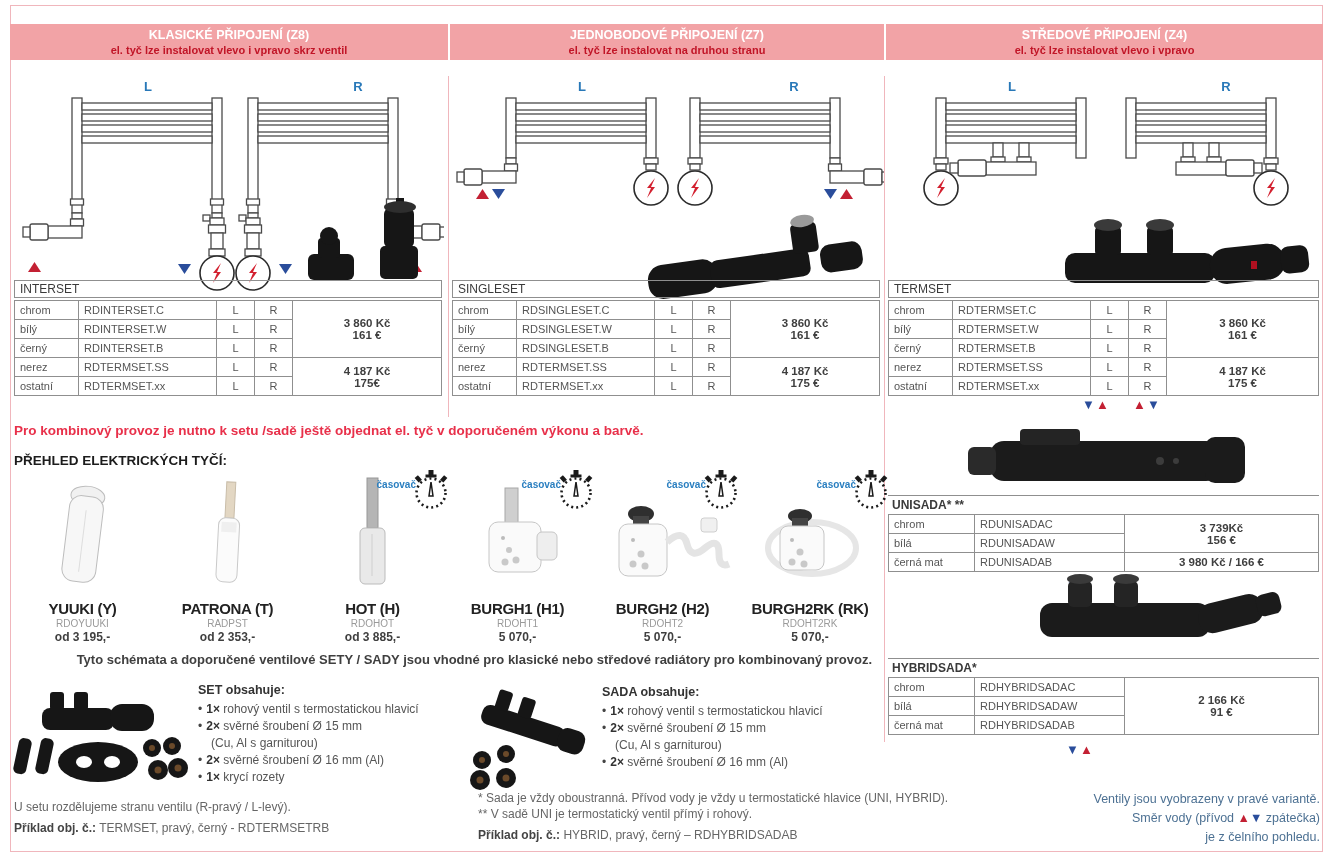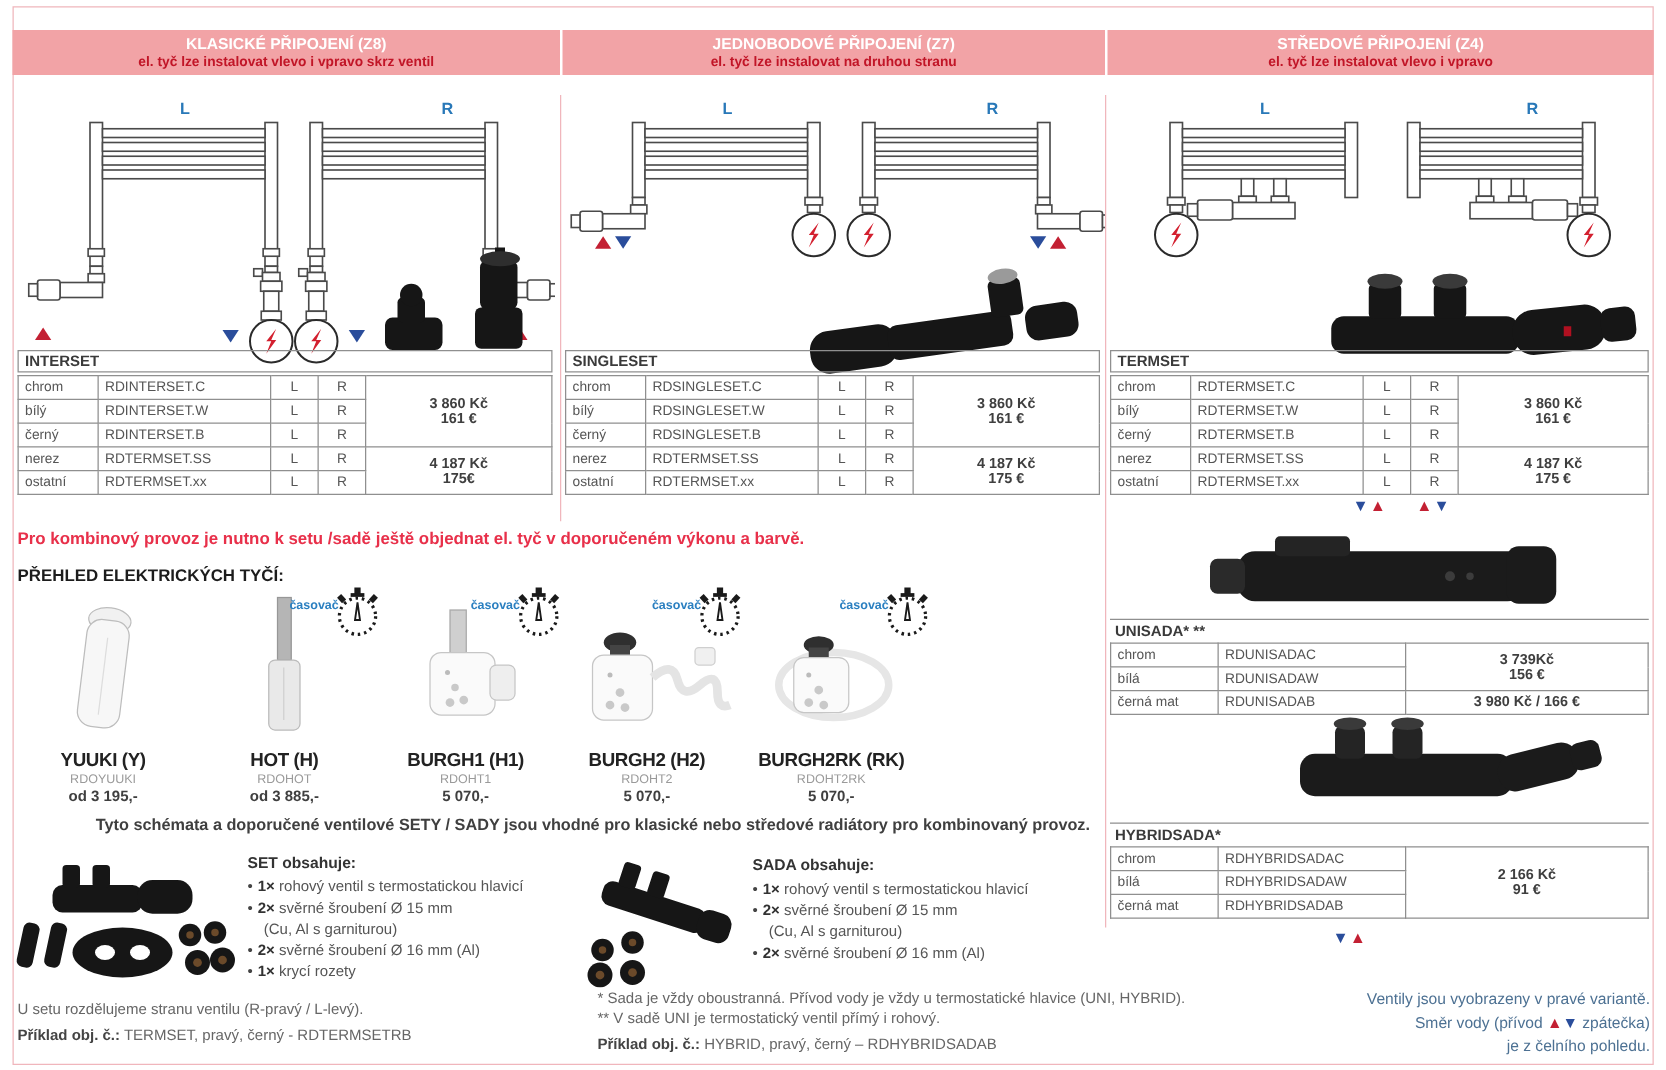--- a/index.html
+++ b/index.html
@@ -12,21 +12,21 @@
   .colheads{left:10px;top:24px;width:1313px;height:36px;display:flex;}
   .colhead{background:#f2a3a6;text-align:center;padding-top:3px;box-sizing:border-box;}
   .colhead+.colhead{border-left:2px solid #fff;}
   .ch-t{color:#fff;font-weight:bold;font-size:12.5px;line-height:16px;}
   .ch-s{color:#c11527;font-weight:bold;font-size:11px;line-height:14px;}
   .vline{position:absolute;width:1px;background:#f0b6bc;}
   svg .sch{stroke:#4a4a4a;fill:#fff;stroke-width:1.3;}
   svg text.lr{fill:#2878b8;font-weight:bold;font-size:13px;text-anchor:middle;
               font-family:"Liberation Sans",sans-serif;}
   .ptable{box-sizing:border-box;}
-  .ptitle{border:1px solid #8f8f8f;font-weight:bold;font-size:12px;color:#3a3a3a;
+  .ptitle{border:1px solid #8f8f8f;font-weight:normal;font-size:12px;color:#3a3a3a;
           padding:1px 5px;margin-bottom:2px;}
   .u-title{border-top:1px solid #8f8f8f;font-weight:bold;font-size:12px;color:#3a3a3a;padding:2px 4px;}
   .ptable table{width:100%;border-collapse:collapse;font-size:11px;color:#555;table-layout:fixed;}
   .ptable td{border:1px solid #8f8f8f;padding:1px 5px;height:16px;overflow:hidden;white-space:nowrap;}
   td.lr-c{text-align:center;}
   td.price{text-align:center;font-weight:bold;color:#3f3f3f;font-size:11.5px;white-space:normal;}
   .arrows13{font-size:13px;letter-spacing:1px;}
   .ru{color:#c32033;} .bd{color:#2a4d9b;}
   .red-note{color:#e8304a;font-weight:bold;font-size:13.5px;}
   .h-black{font-weight:bold;font-size:13.5px;color:#1c1c1c;}
@@ -408,20 +408,34 @@
         <rect x="43" y="20" width="34" height="86" rx="12" fill="#f7f7f7" stroke="#bdbdbd"></rect>
         <line x1="60" y1="34" x2="60" y2="96" stroke="#ddd"></line>
             </g>
       </svg>
         </div>
       <div class="rod-name">YUUKI (Y)</div>
       <div class="rod-code">RDOYUUKI</div>
       <div class="rod-price">od 3 195,-</div>
     </div>
 
+    <div class="rod-cell">
+      <div class="rod-imgwrap">
+          <svg width="120" height="120">
+        <g transform="rotate(3 60 60)">
+              <rect x="56" y="6" width="9" height="36" fill="#e3d7c3" stroke="#c9bda9"></rect>
+        <rect x="50" y="42" width="21" height="64" rx="7" fill="#fbfbfb" stroke="#c9c9c9"></rect>
+        <rect x="53" y="46" width="15" height="10" fill="#efefef"></rect>
+            </g>
+      </svg>
+        </div>
+      <div class="rod-name">PATRONA (T)</div>
+      <div class="rod-code">RADPST</div>
+      <div class="rod-price">od 2 353,-</div>
+    </div>
 
     <div class="rod-cell">
       <div class="timer">
         <span class="tlabel">časovač</span>
         <svg width="40" height="46" viewBox="-20 -25 40 46">
             <use href="#stopwatch"></use>
           </svg>
       </div>
       <div class="rod-imgwrap">
           <svg width="120" height="120">

